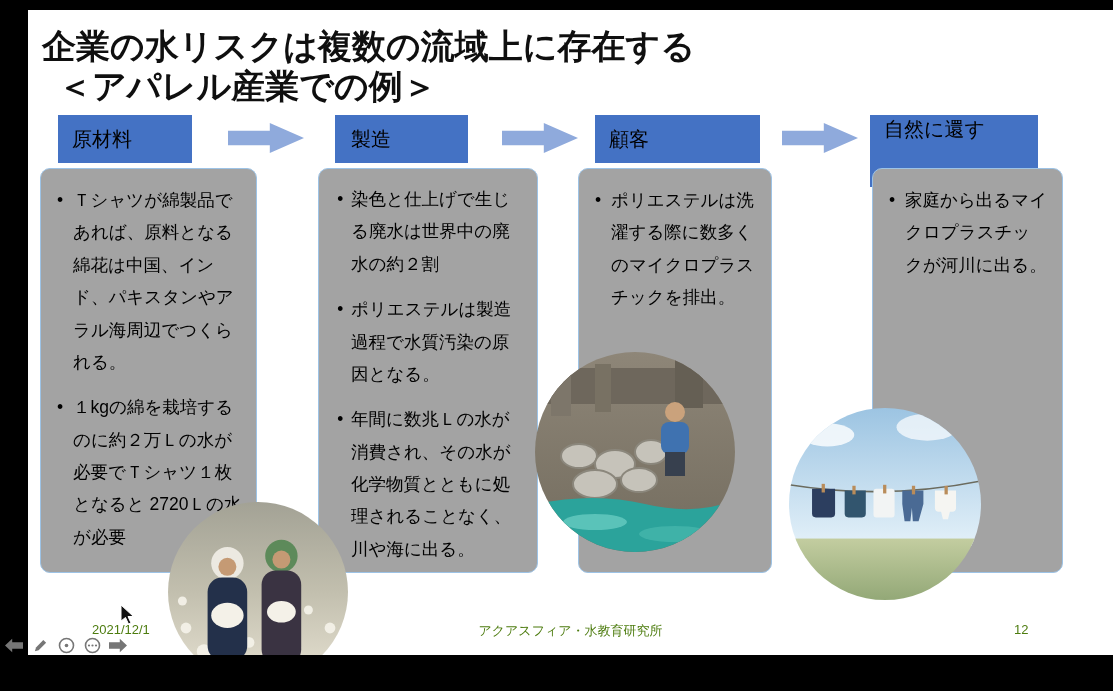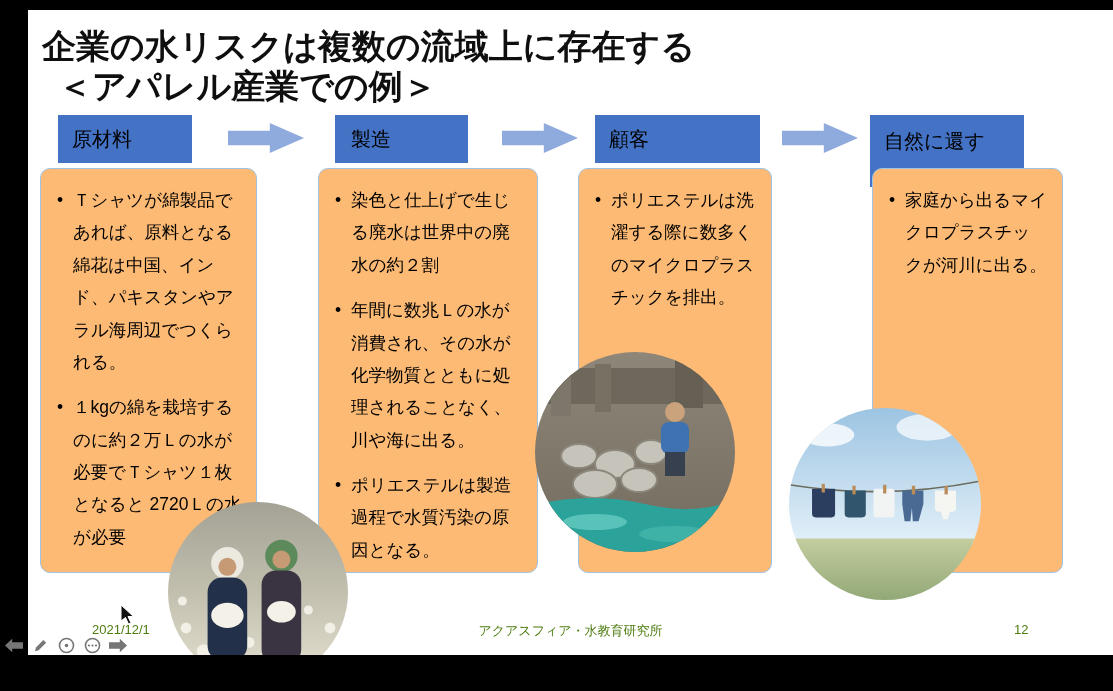--- a/index.html
+++ b/index.html
@@ -10,32 +10,32 @@
            background:#ffffff; overflow:hidden; }
 
   .title1 { position:absolute; left:14px; top:14px; font-size:34px; font-weight:600; color:#0f0f0f; white-space:nowrap; }
   .title2 { position:absolute; left:24px; top:54px; font-size:34px; font-weight:600; color:#0f0f0f; white-space:nowrap;margin-left:6px; }
 
   .stage-header { position:absolute; background:#4472c4; color:#000000; font-size:20px;
                   display:flex; align-items:center; padding-left:14px; }
   .hdr1 { left:30px;  top:105px; width:134px; height:48px; }
   .hdr2 { left:307px; top:105px; width:133px; height:48px;padding-left:16px; }
   .hdr3 { left:567px; top:105px; width:165px; height:48px; }
-  .hdr4 { left:842px; top:105px; width:154px; height:72px; align-items:flex-start; padding-top:13px; }
+  .hdr4 { left:842px; top:105px; width:168px; height:72px; align-items:flex-start; padding-top:1px; }
 
   .flow-arrow { position:absolute; width:76px; height:30px; background:#8faadc;
                 clip-path:polygon(0 26%,55% 26%,55% 0,100% 50%,55% 100%,55% 74%,0 74%); }
   .arr1 { left:200px; top:113px; }
   .arr2 { left:474px; top:113px; }
   .arr3 { left:754px; top:113px; }
 
-  .content-box { position:absolute; background:#fdba74; border:1.5px solid #9dc3e6;
+  .content-box { position:absolute; background:#a3a3a3; border:1.5px solid #9dc3e6;
                  border-radius:10px; padding:15px 14px 0 15px; overflow:hidden; }
   .box1 { left:12px;  top:158px; width:217px; height:405px; }
-  .box2 { left:290px; top:158px; width:220px; height:405px; }
+  .box2 { left:290px; top:158px; width:220px; height:405px;font-family:Liberation Mono, monospace; }
   .box3 { left:550px; top:158px; width:194px; height:405px; }
   .box4 { left:844px; top:158px; width:191px; height:405px; }
 
   ul.bullets { list-style:none; font-size:17.5px; line-height:1.85; color:#000; }
   ul.bullets li { position:relative; padding-left:17px; margin-bottom:13px; }
   ul.bullets li::before { content:"•"; position:absolute; left:1px; top:0; color:#000; }
 
   .photo { position:absolute; border-radius:50%; overflow:hidden; }
   .photo svg { display:block; width:100%; height:100%; }
   .photo-cotton  { left:140px; top:492px; width:180px; height:180px; }
@@ -80,22 +80,22 @@
 
     <div class="content-box box1">
       <ul class="bullets">
         <li>Ｔシャツが綿製品であれば、原料となる綿花は中国、インド、パキスタンやアラル海周辺でつくられる。</li>
         <li>１kgの綿を栽培するのに約２万Ｌの水が必要でＴシャツ１枚となると 2720Ｌの水が必要</li>
       </ul>
     </div>
     <div class="content-box box2">
       <ul class="bullets">
         <li>染色と仕上げで生じる廃水は世界中の廃水の約２割</li>
+        <li>ポリエステルは製造過程で水質汚染の原因となる。</li>
         <li>年間に数兆Ｌの水が消費され、その水が化学物質とともに処理されることなく、川や海に出る。</li>
-        <li>ポリエステルは製造過程で水質汚染の原因となる。</li>
       </ul>
     </div>
     <div class="content-box box3">
       <ul class="bullets">
         <li>ポリエステルは洗濯する際に数多くのマイクロプラスチックを排出。</li>
       </ul>
     </div>
     <div class="content-box box4">
       <ul class="bullets">
         <li>家庭から出るマイクロプラスチックが河川に出る。</li>

